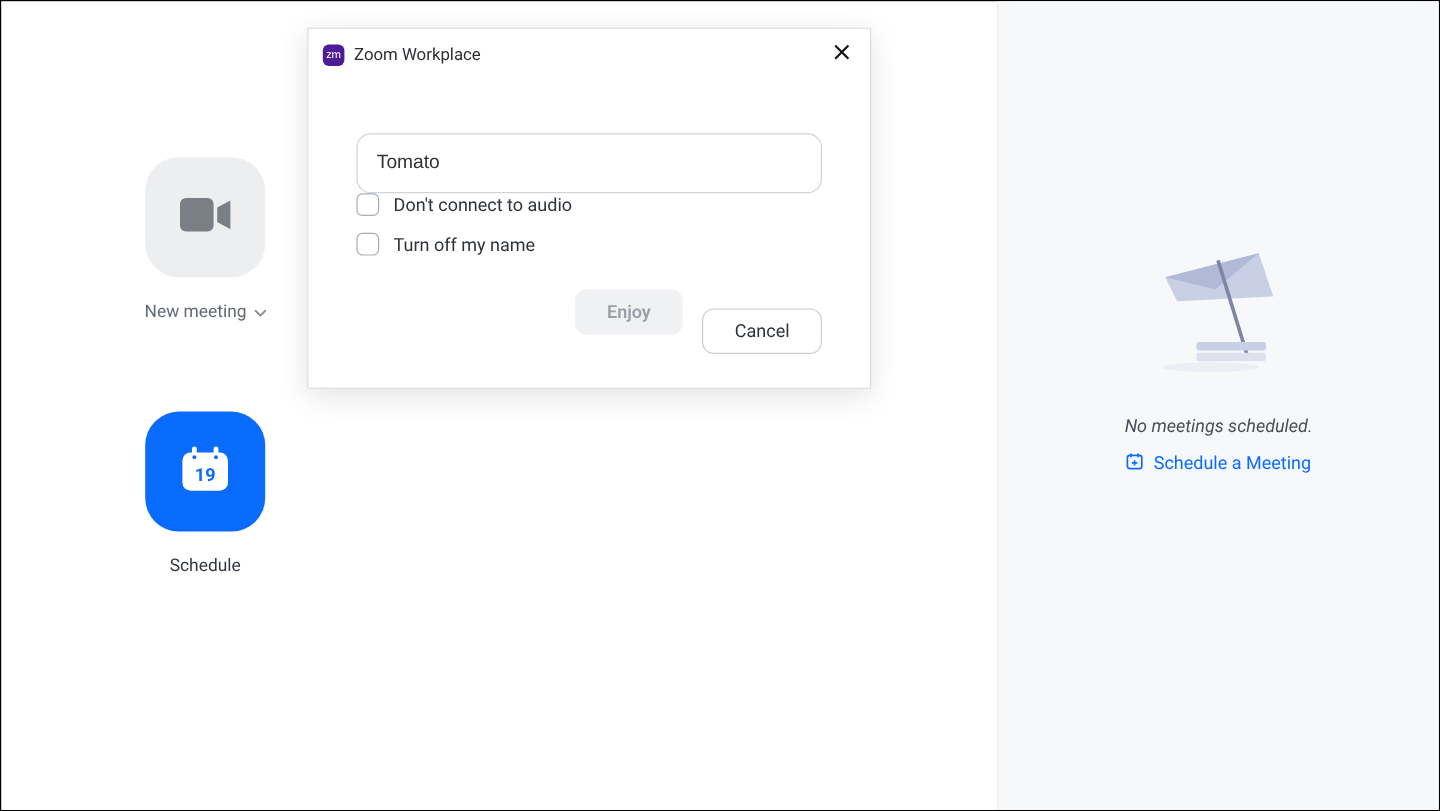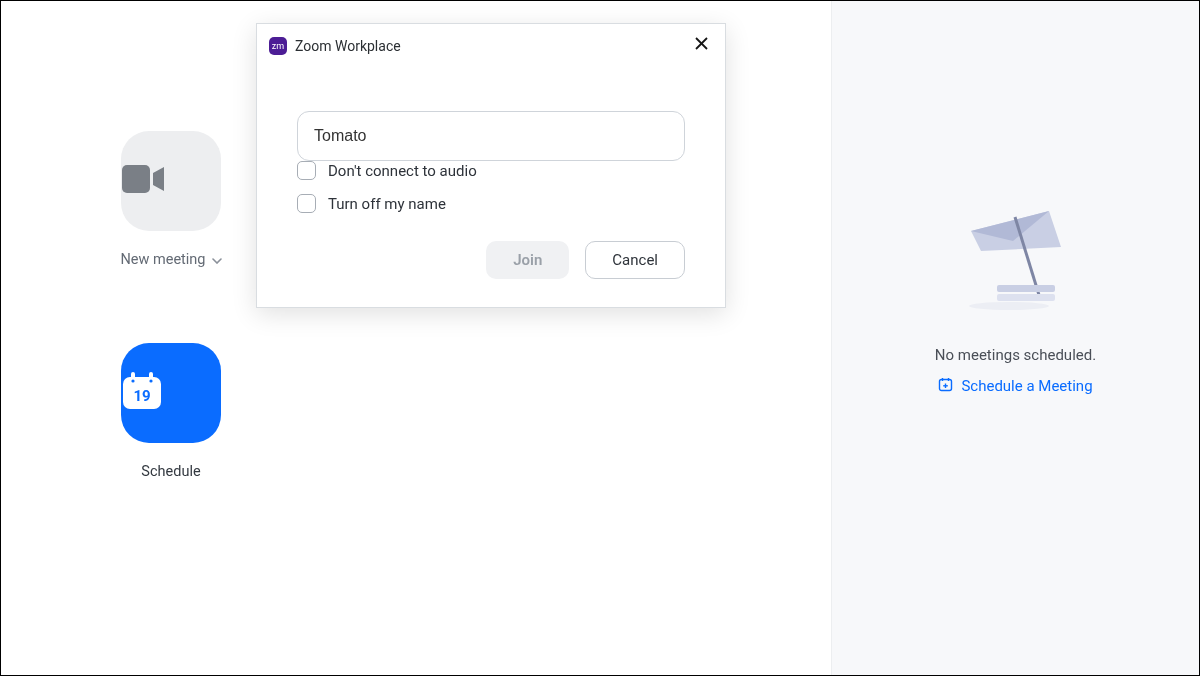--- a/index.html
+++ b/index.html
@@ -48,20 +48,21 @@
       width: 120px;
       text-align: center;
     }
     .tile-block.second { margin-top: 75px; }
     .tile-btn {
       width: 100px;
       height: 100px;
       border-radius: 28px;
       display: flex;
       align-items: center;
+      justify-content: center;
       margin: 0 auto 18px auto;
       cursor: pointer;
     }
     .tile-btn.grey { background: #edeef0; }
     .tile-btn.blue { background: #0a6cff; }
     .tile-label {
       font-size: 14.5px;
       color: #636a74;
       display: inline-flex;
       align-items: center;
@@ -69,20 +70,21 @@
     }
     .tile-label.dark { color: #333940; }
 
     
     .umbrella { margin-bottom: 28px; }
     .right-msg {
       font-size: 15px;
       color: #4a4f57;
       text-align: center;
       line-height: 1.6;
+      font-style: italic;
     }
     .schedule-link {
       color: #0a6cff;
       font-size: 15px;
       margin-top: 10px;
       display: inline-flex;
       align-items: center;
       gap: 8px;
       cursor: pointer;
     }
@@ -182,20 +184,21 @@
     .btn.primary-disabled {
       background: #f0f1f3;
       color: #9aa0a8;
       cursor: default;
       font-weight: 600;
     }
     .btn.secondary {
       background: #fff;
       border: 1px solid #c8cdd3;
       color: #2e333a;
+      margin-top: 16px;
     }
   </style>
 </head>
 <body>
 
 <div class="frame">
 
   <div class="main-left">
     <div class="tile-grid">
 
@@ -290,21 +293,21 @@
         <span class="chk"></span>
         <span>Don't connect to audio</span>
       </div>
       <div class="check-row">
         <span class="chk"></span>
         <span>Turn off my name</span>
       </div>
 
       <div class="modal-actions">
         <div class="btn primary-disabled">
-          <span>Join</span>
+          <span>Enjoy</span>
         </div>
         <div class="btn secondary">
           <span>Cancel</span>
         </div>
       </div>
     </div>
   </div>
 
 </div>
 

